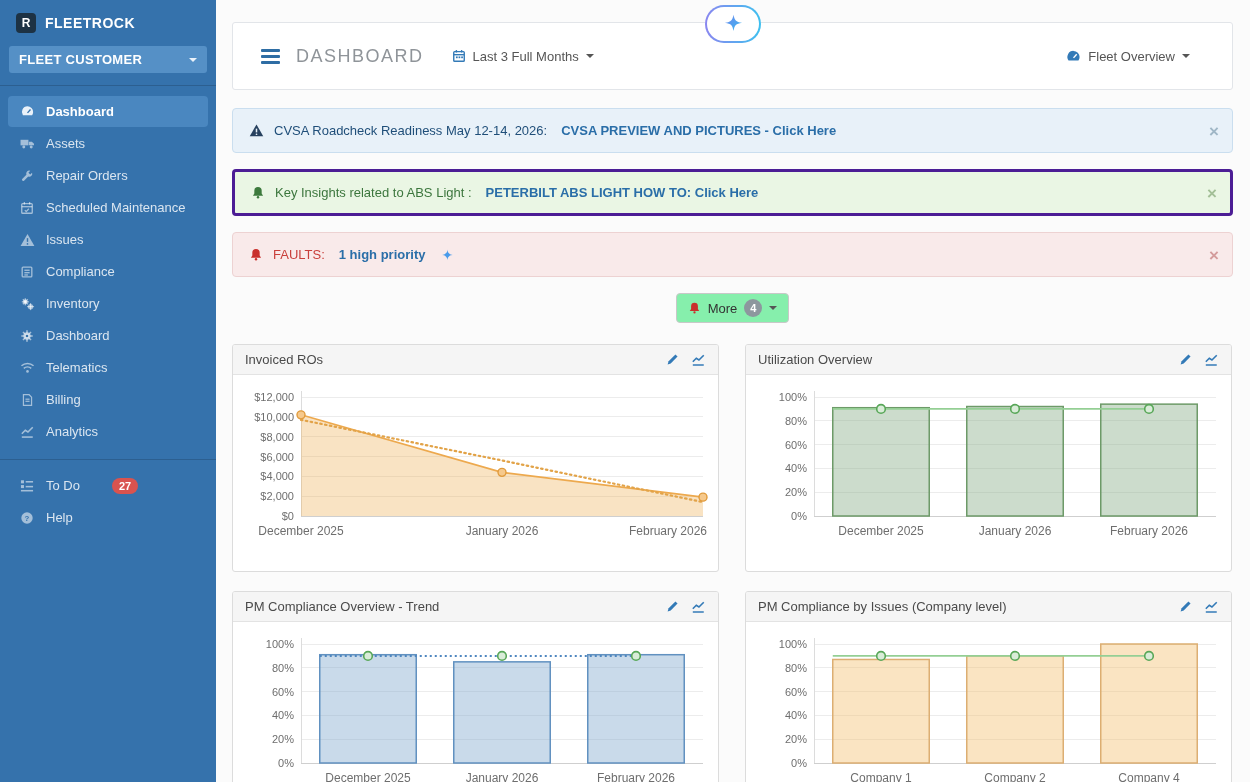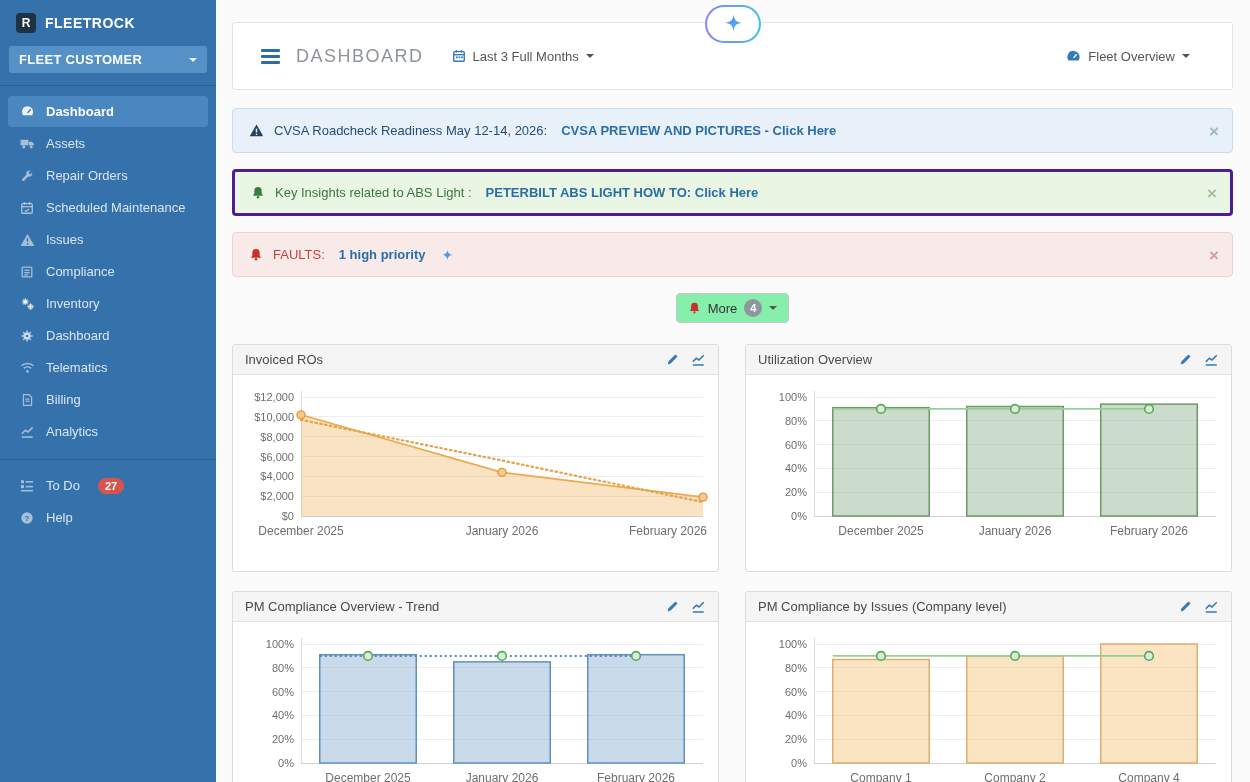--- a/index.html
+++ b/index.html
@@ -33,21 +33,21 @@
   .nav-item {
     display:flex; align-items:center; gap:10px; margin:1px 8px; padding:7px 8px 7px 10px;
     border-radius:4px; color:rgba(255,255,255,.82); font-size:13px; cursor:pointer;
     min-height:31px;
   }
   .nav-item .nicon { width:18px; display:flex; justify-content:center; color:rgba(255,255,255,.55); flex:0 0 18px; }
   .nav-item.active { background:#4a87c0; color:#fff; font-weight:bold; }
   .nav-item.active .nicon { color:#e9f1f9; }
   .badge-red {
     background:#d9534f; color:#fff; font-size:11px; font-weight:bold;
-    border-radius:9px; padding:2px 7px; margin-left:8px;
+    border-radius:9px; padding:2px 7px; margin-left:22px;
   }
   
   main { margin-left:216px; padding:22px 17px 0 16px; width:1034px; }
   .card-top {
     background:#fff; border:1px solid #e2e5e9; border-radius:3px; height:68px;
     display:flex; align-items:center; padding:0 28px; margin-bottom:18px;
   }
   .burger { display:flex; flex-direction:column; gap:3px; cursor:pointer; padding:2px 0; }
   .burger i { display:block; width:19px; height:3px; background:#2e6da4; border-radius:1px; }
   .page-title { font-size:18px; font-weight:400; color:#8f9499; letter-spacing:1.5px; margin-left:16px; }

